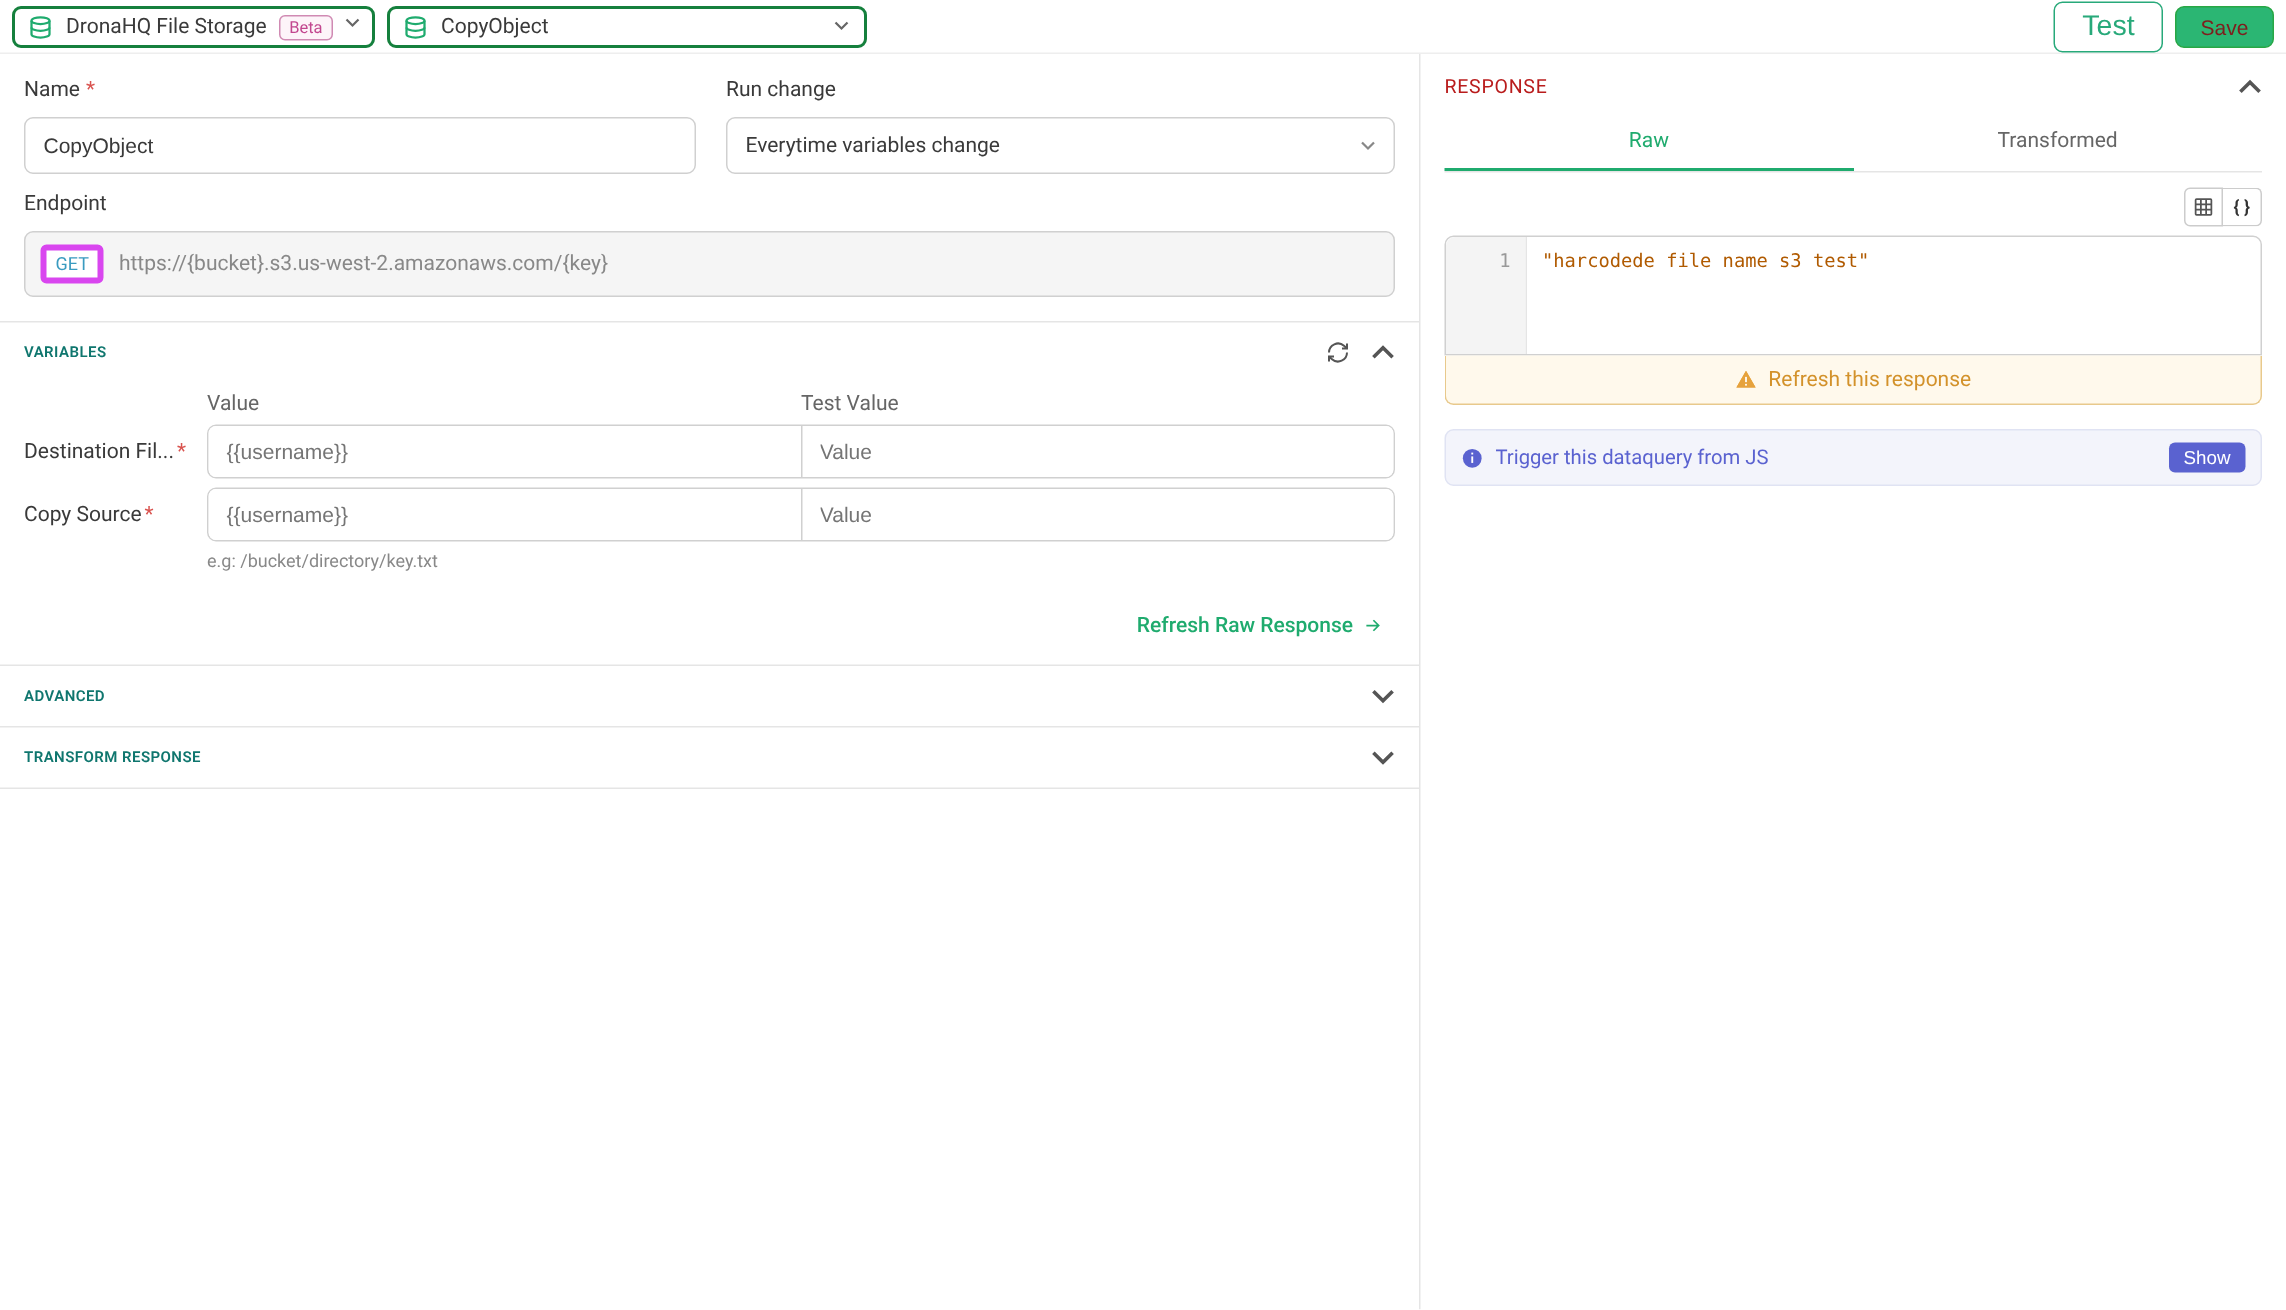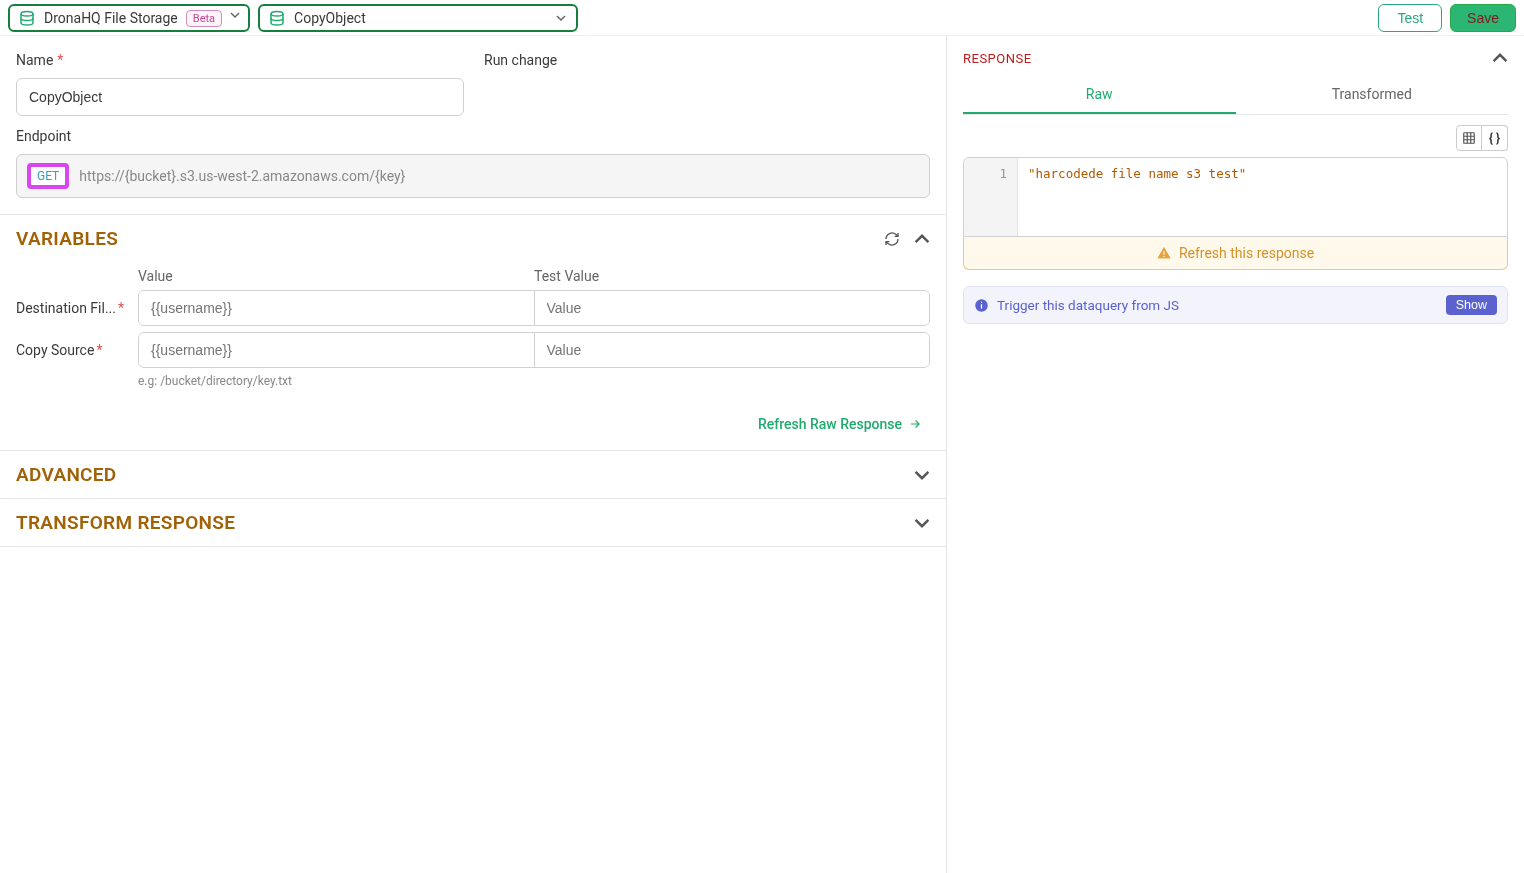--- a/index.html
+++ b/index.html
@@ -45,21 +45,21 @@
   .chev { width: 10px; height: 10px; color: #666; }
   .dropdown-pill { width: 320px; justify-content: flex-start; position: relative; }
   .dropdown-pill .chev-wrap { position: absolute; right: 10px; }
   .spacer { flex: 1; }
   .btn-test {
     border: 1px solid #28a97a;
     color: #28a97a;
     background: #fff;
     border-radius: 6px;
     padding: 5px 18px;
-    font-size: 14px;
+    font-size: 19px;
     cursor: pointer;
   }
   .btn-save {
     border: 1px solid #28a745;
     color: #7f1d1d;
     background: #2bb673;
     border-radius: 6px;
     padding: 5px 16px;
     font-size: 14px;
     cursor: pointer;
@@ -128,23 +128,23 @@
   }
   .endpoint-url { color: #888; font-size: 14px; }
   .section-header {
     display: flex;
     align-items: center;
     justify-content: space-between;
     padding: 12px 16px;
     border-top: 1px solid #e5e5e5;
   }
   .section-title {
-    color: #a16207;
+    color: #0f766e;
     font-weight: 600;
-    font-size: 19px;
+    font-size: 10px;
     letter-spacing: 0.3px;
   }
   .section-actions { display: flex; gap: 14px; align-items: center; color: #666; }
   .refresh-icon, .collapse-icon { width: 16px; height: 16px; cursor: pointer; }
   .var-table { padding: 0 16px 8px 16px; }
   .var-head {
     display: flex;
     padding: 6px 0;
   }
   .var-head .col-label { flex: 0 0 122px; }
@@ -326,20 +326,26 @@
         <div class="label">
             <span>Name</span>
             <span class="req">*</span>
           </div>
         <input class="text-input" value="CopyObject" style="">
       </div>
       <div class="form-col">
         <div class="label">
             <span>Run change</span>
           </div>
+        <div class="select">
+          <span>Everytime variables change</span>
+          <svg class="chev" viewBox="0 0 10 10" width="12" height="12">
+              <path d="M1 3l4 4 4-4" stroke="#888" fill="none" stroke-width="1.5"></path>
+            </svg>
+        </div>
       </div>
     </div>
 
     <div class="endpoint-row">
       <div class="label">
           <span>Endpoint</span>
         </div>
       <div class="endpoint-box">
         <span class="method-badge">GET</span>
         <span class="endpoint-url">https://{bucket}.s3.us-west-2.amazonaws.com/{key}</span>

